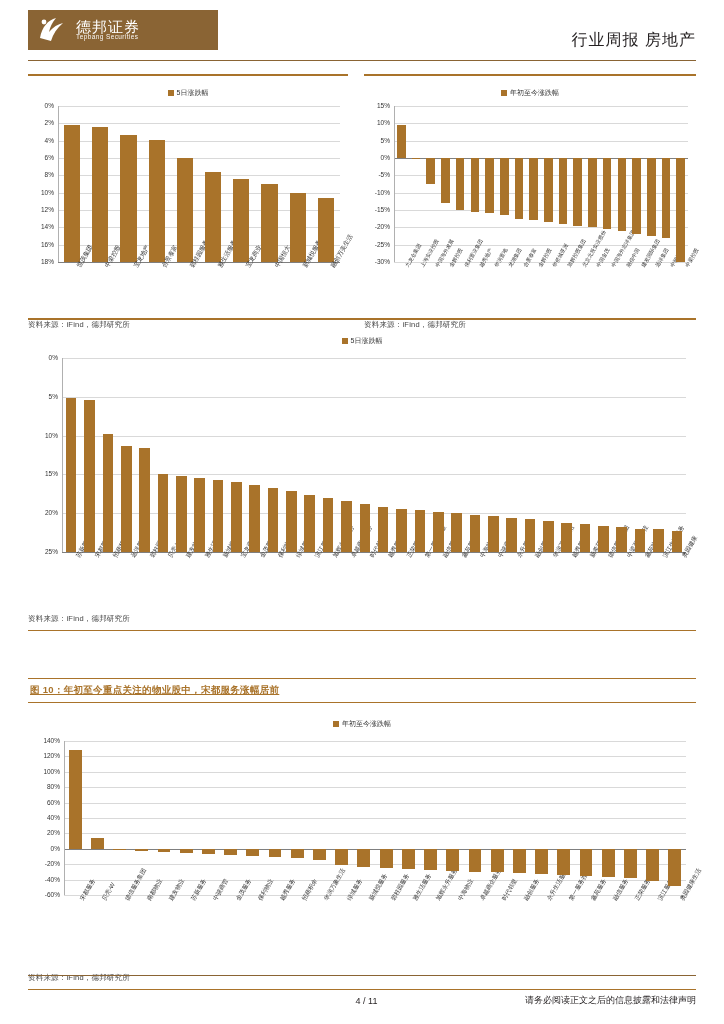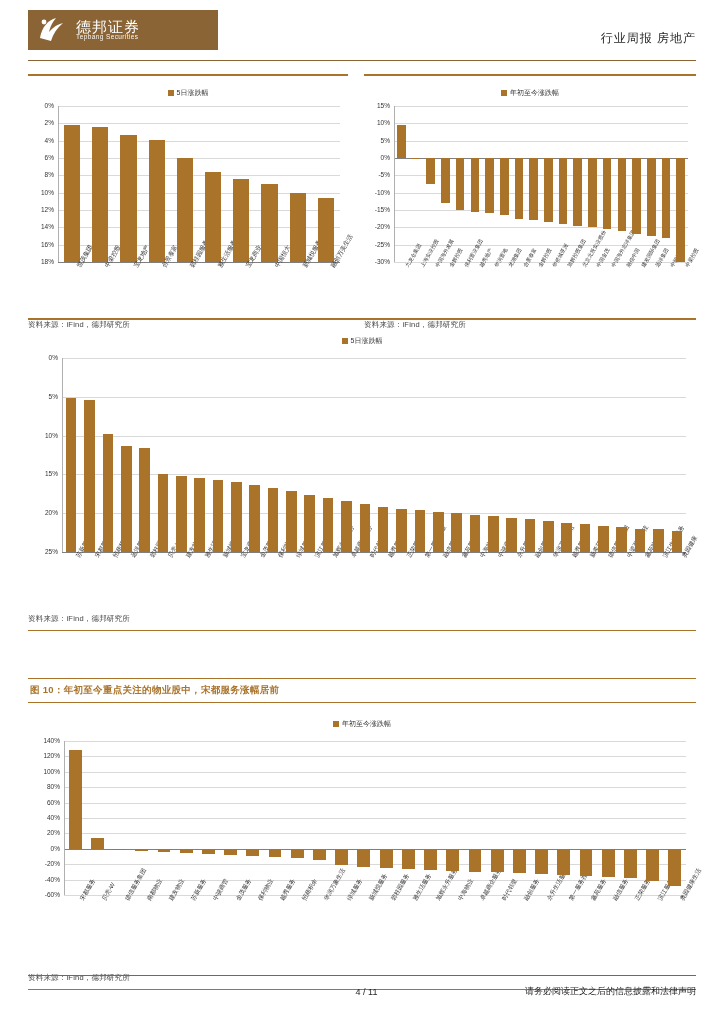--- a/index.html
+++ b/index.html
@@ -25,21 +25,21 @@
     width:34px;height:34px;margin-left:6px;position:relative;flex:none;
   }
   .logo-mark svg{display:block;}
   .logo-text{
     color:#ffffff;margin-left:8px;line-height:1.05;
   }
   .logo-cn{font-size:15px;letter-spacing:1px;}
   .logo-en{font-size:6.5px;letter-spacing:0.4px;opacity:.95;}
   .header-right{
     position:absolute;right:28px;top:30px;
-    font-size:12px;color:#231f20;letter-spacing:1px;
+    font-size:16px;color:#231f20;letter-spacing:1px;
   }
   .header-rule{
     position:absolute;left:28px;right:28px;top:60px;height:1px;background:#8a6434;
   }
   
   .fig-title{
     color:#b8860b;color:#a9732a;
     font-size:9.5px;font-weight:bold;
     letter-spacing:.3px;
     margin:0;
@@ -64,21 +64,21 @@
     position:absolute;
     font-size:6.2px;color:#333;
     transform-origin:left top;
     transform:rotate(-60deg);
     white-space:nowrap;
   }
   .axisline{position:absolute;background:#808080;}
   
   .footer-rule{position:absolute;left:28px;right:28px;bottom:48px;height:1px;background:#8a6434;}
   .footer{
-    position:absolute;left:0;right:0;bottom:26px;
+    position:absolute;left:0;right:0;bottom:17px;
     display:flex;align-items:center;justify-content:space-between;
     padding:0 28px;font-size:9px;color:#231f20;
   }
   .pageno{margin-left:auto;margin-right:auto;}
   .footer-right{font-size:9px;}
 </style>
 </head>
 <body>
 
 <div class="header">
@@ -325,21 +325,21 @@
       <div class="bar" style="left: 643.501px; top: 179.048px; width: 10.6447px; height: 20.952px;"></div>
       <div class="xlab" style="left: 651.824px; top: 203px; font-size: 6px;">奥园健康</div>
     </div>
 
   <div class="src" style="margin-top:62px;">资料来源：iFind，德邦研究所</div>
   <div class="rule-bot" style="margin-top:6px;"></div>
 </div>
 
 <div class="fig" style="left:28px;top:678px;width:668px;">
   <div class="rule-top"></div>
-  <div class="fig-title" style="padding:5px 2px 5px 2px;">图 10：年初至今重点关注的物业股中，宋都服务涨幅居前</div>
+  <div class="fig-title" style="padding:5px 2px 5px 2px;text-decoration:underline;">图 10：年初至今重点关注的物业股中，宋都服务涨幅居前</div>
   <div class="rule-bot"></div>
 
   <div class="legend" style="margin-top:16px;">
     <span class="sw"></span>
     <span>年初至今涨跌幅</span>
   </div>
 
   <div class="chartbox" id="c10" style="height:160px;margin-top:6px;">
       <div class="gl" style="top: 6px; left: 36px; width: 622px;"></div>
       <div class="ytick" style="top: 2px; left: 0px; width: 32px;">140%</div>

